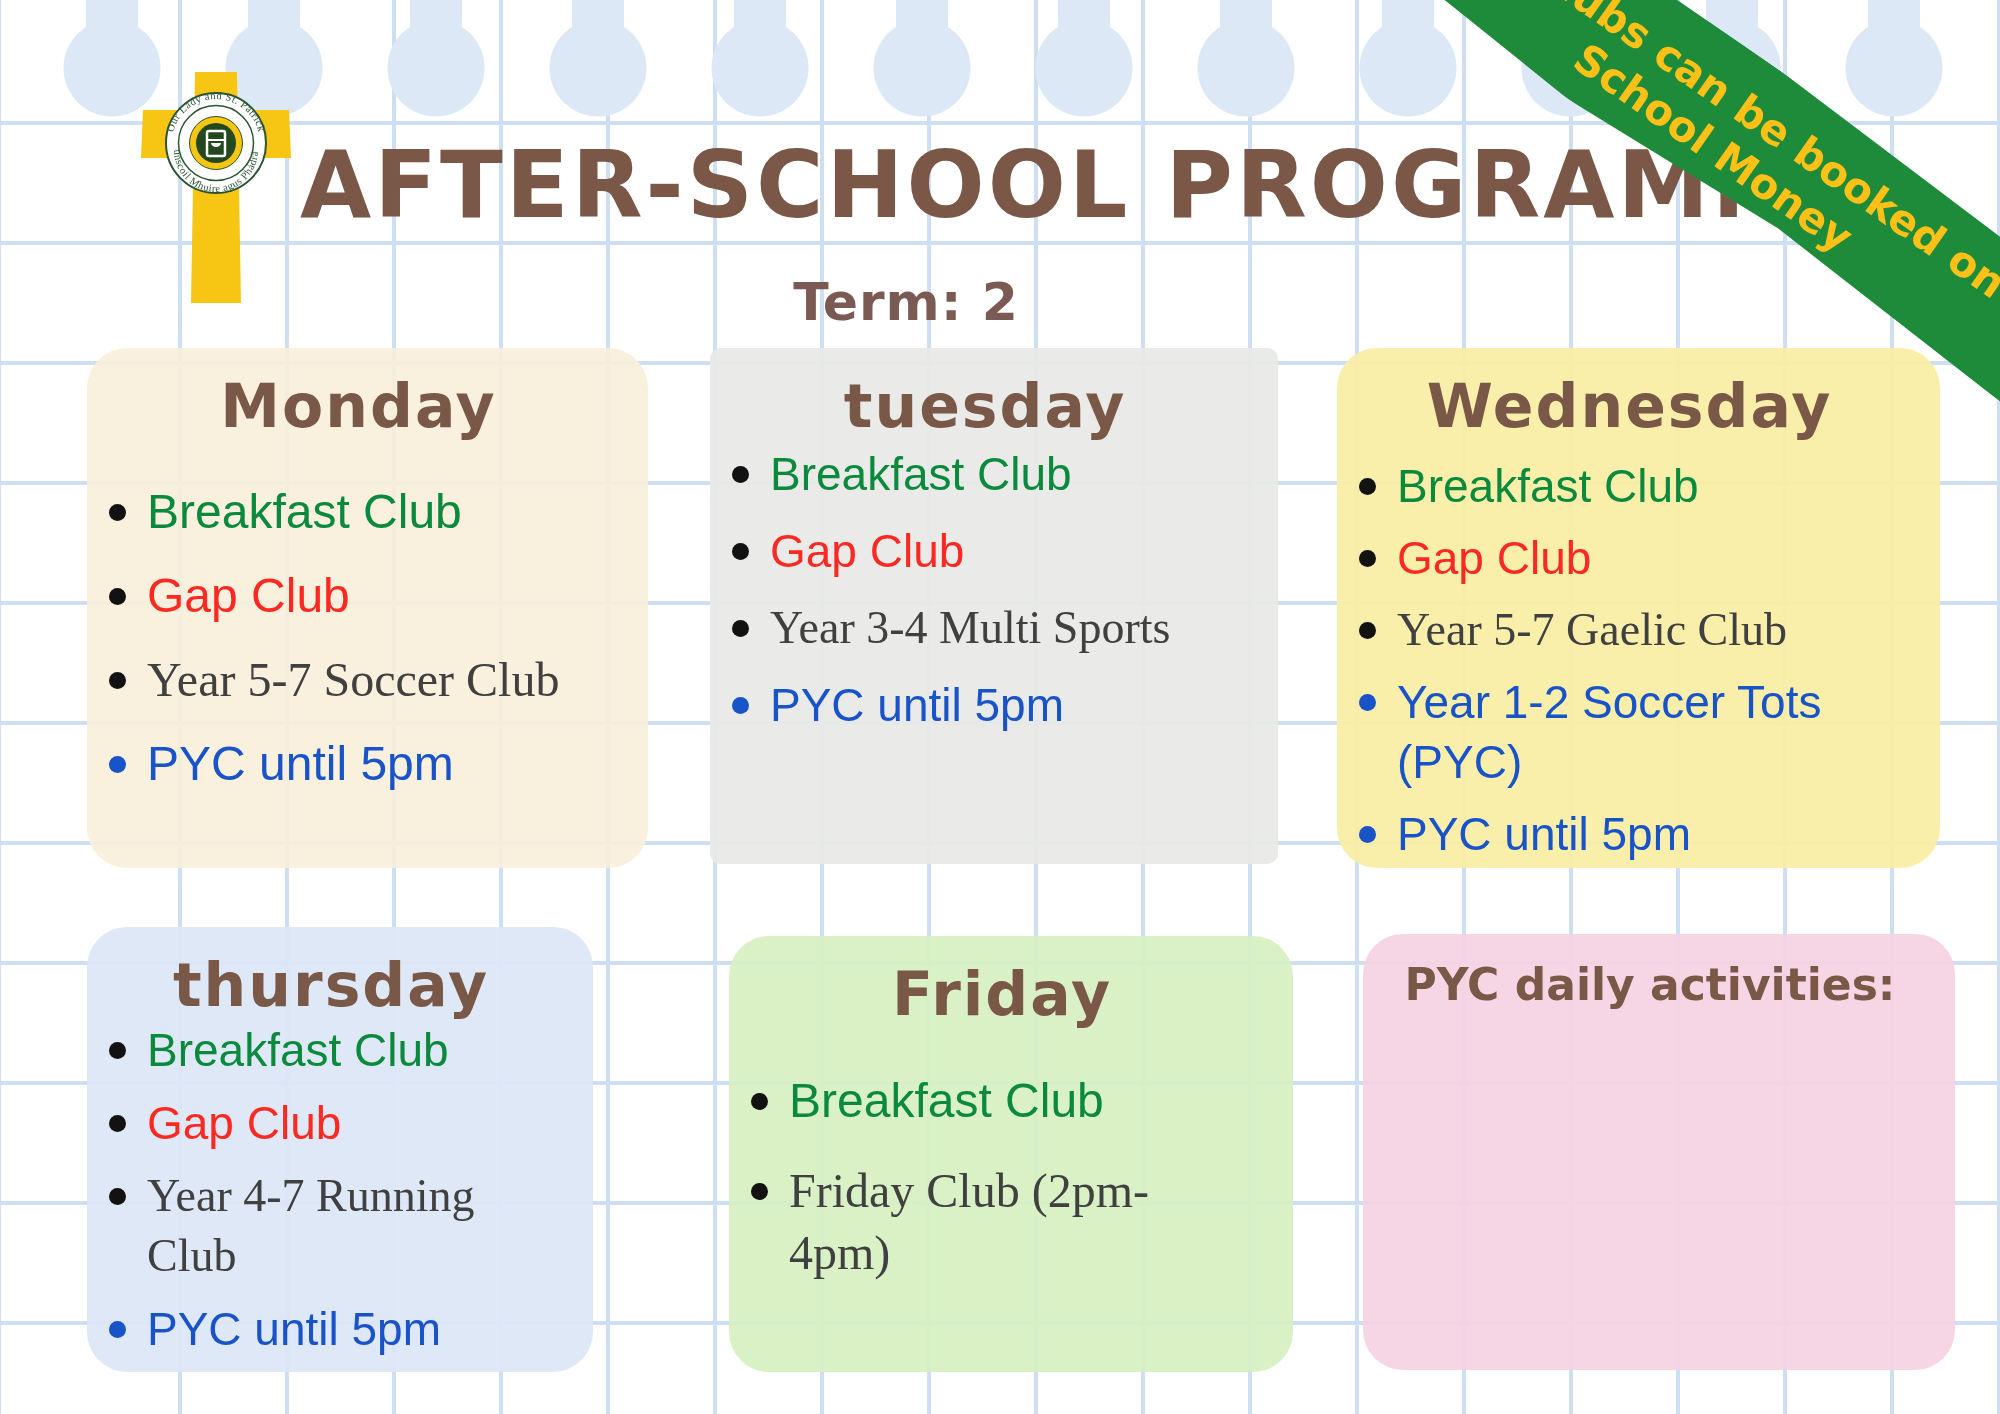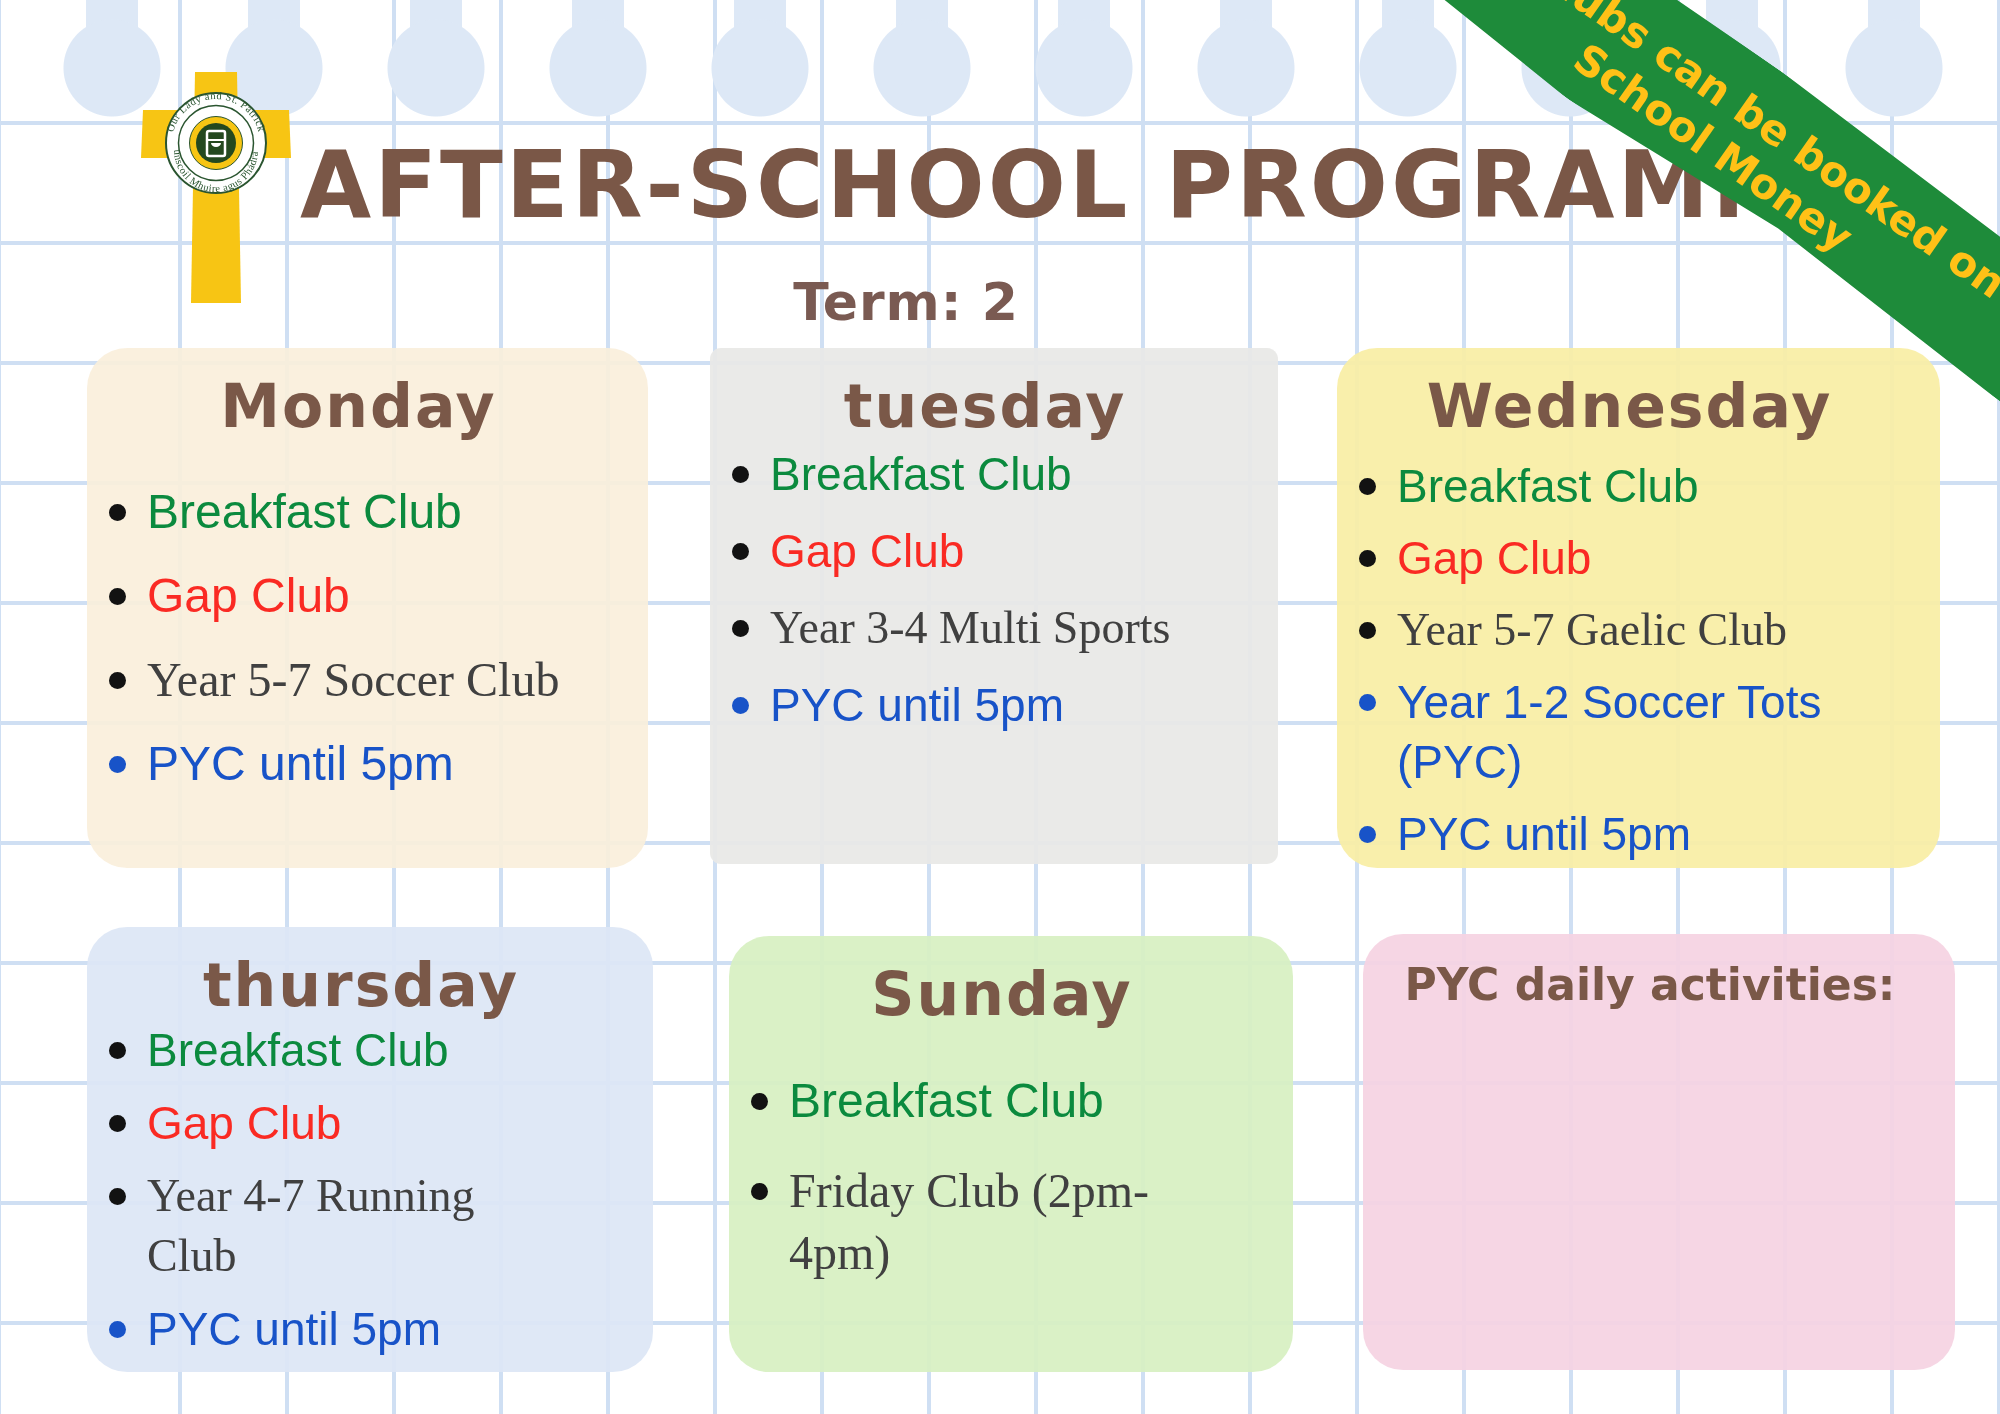--- a/index.html
+++ b/index.html
@@ -48,21 +48,21 @@
     font-family:"DejaVu Sans", sans-serif;
     font-weight:700;font-size:42px;line-height:1.18;
     transform:translate(6px,4px);
     white-space:nowrap;
   }
   
   .card{position:absolute;border-radius:40px;box-sizing:border-box;padding:28px 40px 0 22px;}
   .c-mon{left:87px; top:348px; width:561px; height:520px; background:rgba(250,239,219,0.92);}
   .c-tue{left:710px; top:348px; width:568px; height:516px; background:rgba(233,233,231,0.94);border-radius:11px;}
   .c-wed{left:1337px;top:348px; width:603px; height:520px; background:rgba(249,238,166,0.94);}
-  .c-thu{left:87px; top:927px; width:566px; height:445px; background:rgba(221,231,245,0.94);}
+  .c-thu{left:87px; top:927px; width:506px; height:445px; background:rgba(221,231,245,0.94);}
   .c-fri{left:729px; top:936px; width:564px; height:436px; background:rgba(216,240,194,0.94);}
   .c-pyc{left:1351px;top:934px; width:592px; height:436px; background:rgba(245,211,226,0.94);margin-left:12px;}
   .card-title{
     font-family:"DejaVu Sans", sans-serif;
     font-weight:700;font-size:60px;line-height:60px;
     color:#7a5848;text-align:center;letter-spacing:2px;
   }
   .c-pyc .card-title{font-size:44px;line-height:46px;letter-spacing:0;}
   .list{display:flex;flex-direction:column;}
   .c-mon .list{margin-top:45px;gap:22px;}
@@ -211,21 +211,21 @@
 Club</span>
       </div>
     <div class="item">
         <span class="dot blue"></span>
         <span class="item-text blue">PYC until 5pm</span>
       </div>
   </div>
 </div>
 
 <div class="card c-fri">
-  <div class="card-title">Sunday</div>
+  <div class="card-title">Friday</div>
   <div class="list">
     <div class="item">
         <span class="dot"></span>
         <span class="item-text green">Breakfast Club</span>
       </div>
     <div class="item">
         <span class="dot"></span>
         <span class="item-text black">Friday Club (2pm-
 4pm)</span>
       </div>

